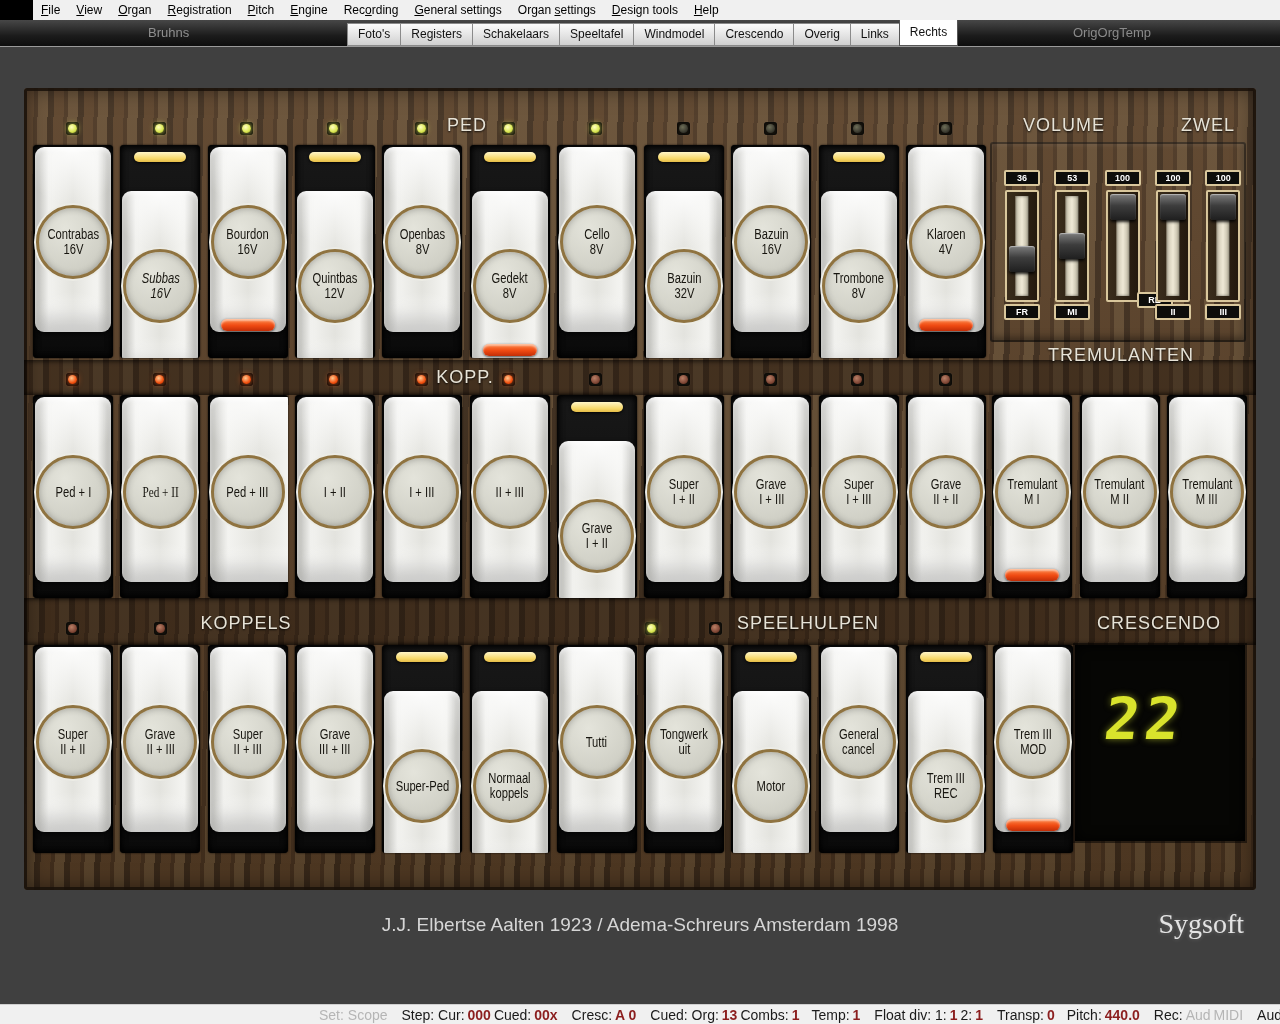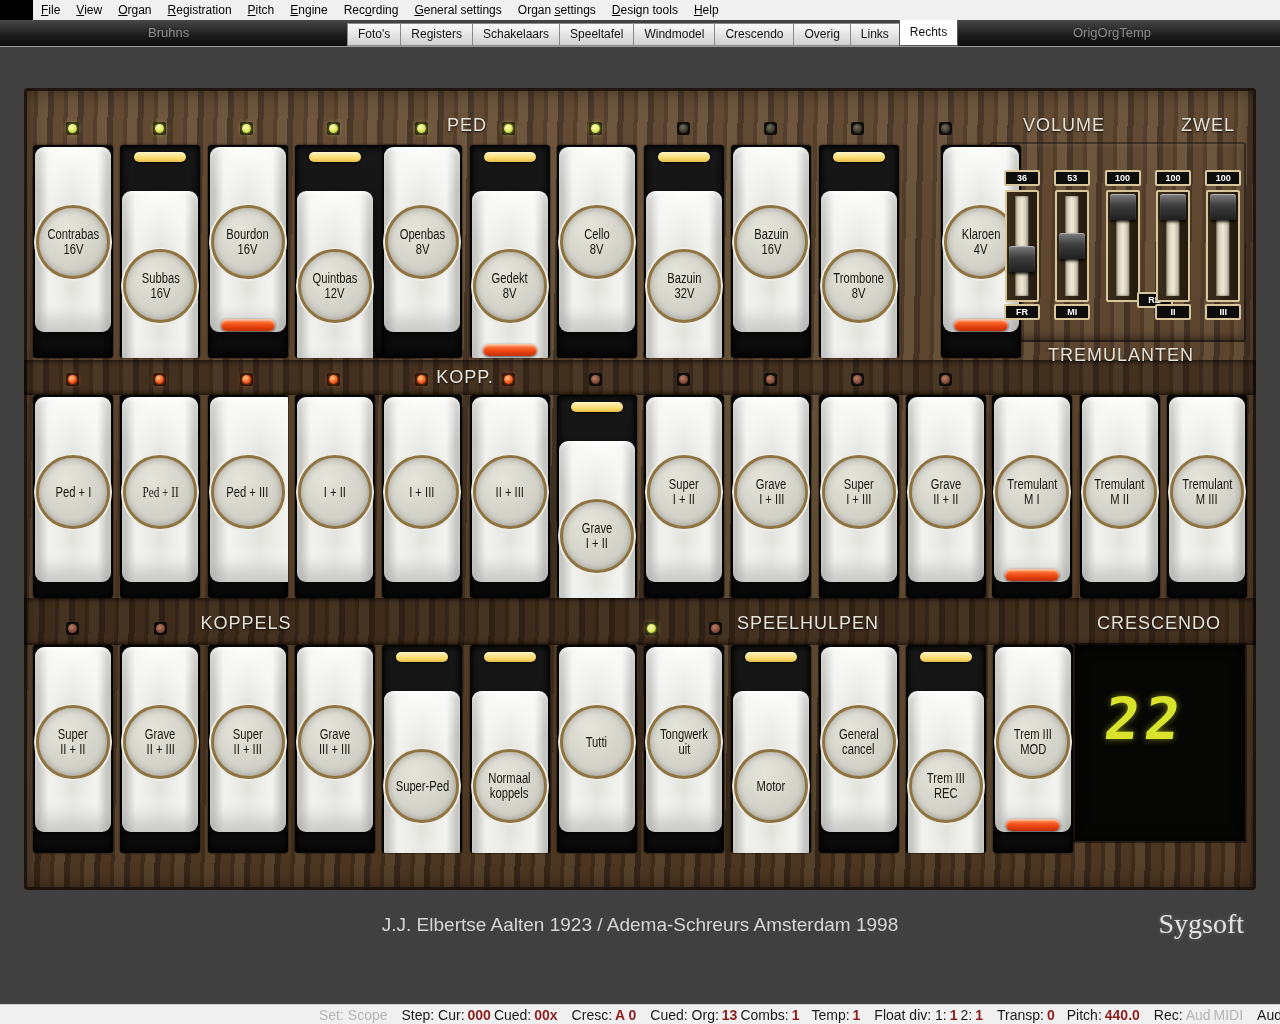--- a/index.html
+++ b/index.html
@@ -163,37 +163,37 @@
   <div class="slot" style="left: 9px; top: 57px; height: 213px;">
         <div class="tabstop" style="top: 2px;">
           <div class="disc">
             <div class="ln">Contrabas</div>
             <div class="ln">16V</div>
           </div>
         </div>
       </div>
       <div class="slot" style="left: 96.3px; top: 57px; height: 213px;">
         <div class="pill-yellow"></div>
-        <div class="tabstop" style="top: 46px;">
+        <div class="tabstop" style="top: 46px; font-style: italic;">
           <div class="disc">
             <div class="ln">Subbas</div>
             <div class="ln">16V</div>
           </div>
         </div>
       </div>
       <div class="slot" style="left: 183.6px; top: 57px; height: 213px;">
         <div class="tabstop" style="top: 2px;">
           <div class="disc">
             <div class="ln">Bourdon</div>
             <div class="ln">16V</div>
           </div>
         </div>
         <div class="pill-red" style="top: 174px;"></div>
       </div>
-      <div class="slot" style="left: 270.9px; top: 57px; height: 213px; padding-left: 45px;">
+      <div class="slot" style="left: 270.9px; top: 57px; height: 213px;">
         <div class="pill-yellow"></div>
         <div class="tabstop" style="top: 46px;">
           <div class="disc">
             <div class="ln">Quintbas</div>
             <div class="ln">12V</div>
           </div>
         </div>
       </div>
       <div class="slot" style="left: 358.2px; top: 57px; height: 213px;">
         <div class="tabstop" style="top: 2px;">
@@ -240,21 +240,21 @@
       </div>
       <div class="slot" style="left: 794.7px; top: 57px; height: 213px;">
         <div class="pill-yellow"></div>
         <div class="tabstop" style="top: 46px;">
           <div class="disc">
             <div class="ln">Trombone</div>
             <div class="ln">8V</div>
           </div>
         </div>
       </div>
-      <div class="slot" style="left: 882px; top: 57px; height: 213px; margin-left: 35px;">
+      <div class="slot" style="left: 882px; top: 57px; height: 213px;">
         <div class="tabstop" style="top: 2px;">
           <div class="disc">
             <div class="ln">Klaroen</div>
             <div class="ln">4V</div>
           </div>
         </div>
         <div class="pill-red" style="top: 174px;"></div>
       </div>
       <div class="led" style="left: 41.5px; top: 33.5px;">
         <i class="led-green-on"></i>

